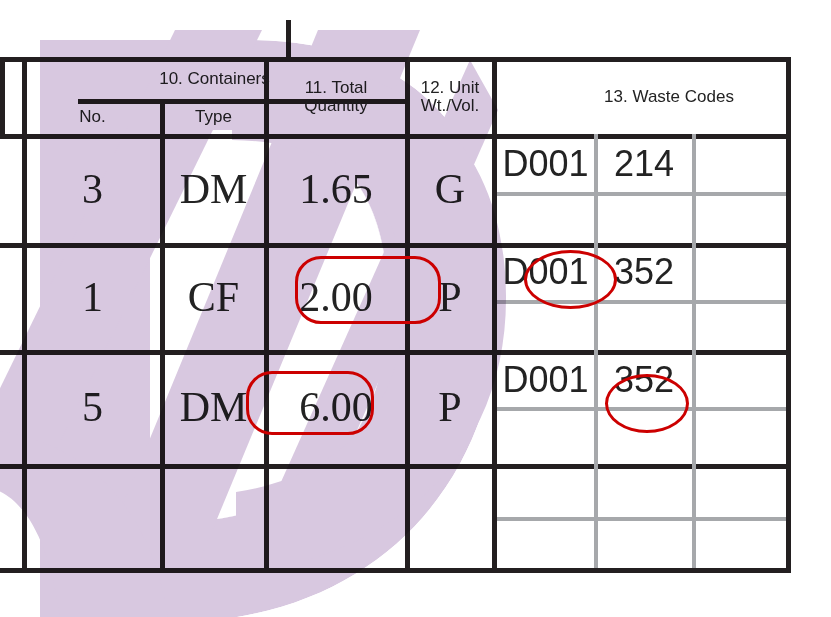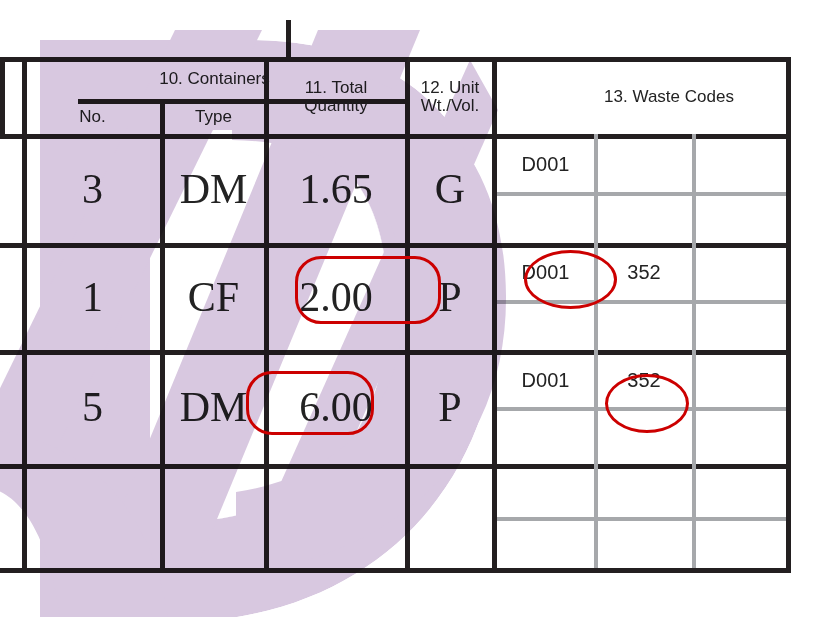--- a/index.html
+++ b/index.html
@@ -74,21 +74,21 @@
     line-height: 1.05;
     z-index: 2;
     white-space: pre-line;
   }
 
   .hdr-main   { font-size: 17px; }
   .hdr-sub    { font-size: 17px; }
   .hdr-two    { font-size: 17px; }
 
   .val-big    { font-size: 42px; font-family: Liberation Serif, serif; }
-  .val-code   { font-size: 20px; }
+  .val-code   { font-size: 36px; }
 
   
   .annot {
     position: absolute;
     border: 3px solid #cc0000;
     z-index: 5;
     pointer-events: none;
     background: transparent;
   }
   .annot.round { border-radius: 50%/50%; }
@@ -201,20 +201,21 @@
 Wt./Vol.</div>
 
       <div class="cell hdr-main" style="left:497px; top:3px; width:288px; height:73px;margin-left:28px;">13. Waste Codes</div>
 
       <div class="cell val-big" style="left:27px; top:80px; width:131px; height:104px;">3</div>
       <div class="cell val-big" style="left:165px; top:80px; width:97px; height:104px;">DM</div>
       <div class="cell val-big" style="left:269px; top:80px; width:134px; height:104px;">1.65</div>
       <div class="cell val-big" style="left:410px; top:80px; width:80px; height:104px;">G</div>
 
       <div class="cell val-code" style="left:499px; top:80px; width:93px; height:54px;">D001</div>
+      <div class="cell val-code" style="left:598px; top:80px; width:92px; height:54px;">214</div>
       <div class="cell val-code" style="left:696px; top:80px; width:88px; height:54px;"></div>
       <div class="cell val-code" style="left:499px; top:139px; width:93px; height:45px;"></div>
       <div class="cell val-code" style="left:598px; top:139px; width:92px; height:45px;"></div>
       <div class="cell val-code" style="left:696px; top:139px; width:88px; height:45px;"></div>
 
       <div class="cell val-big" style="left:27px; top:189px; width:131px; height:102px;">1</div>
       <div class="cell val-big" style="left:165px; top:189px; width:97px; height:102px;">CF</div>
       <div class="cell val-big" style="left:269px; top:189px; width:134px; height:102px;">2.00</div>
       <div class="cell val-big" style="left:410px; top:189px; width:80px; height:102px;">P</div>
 

